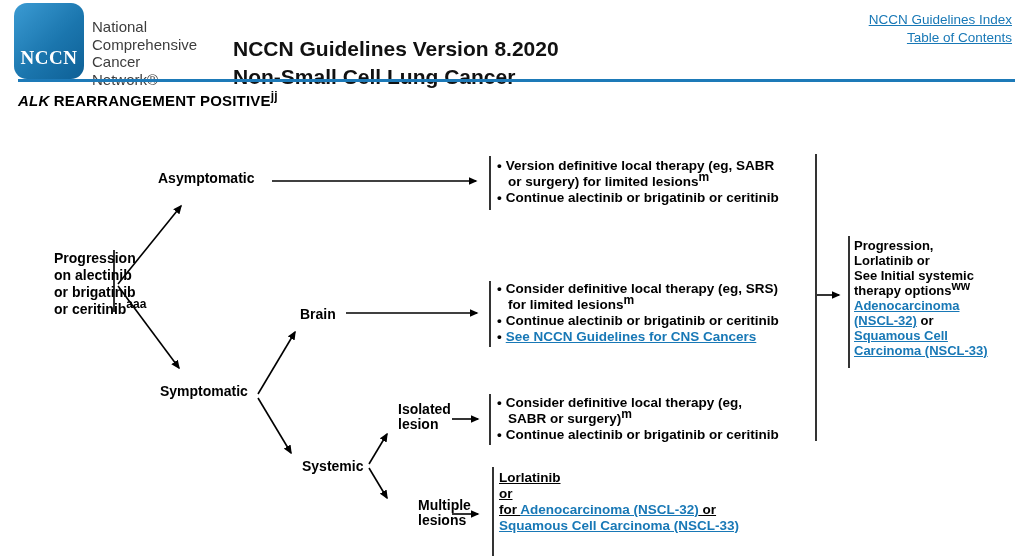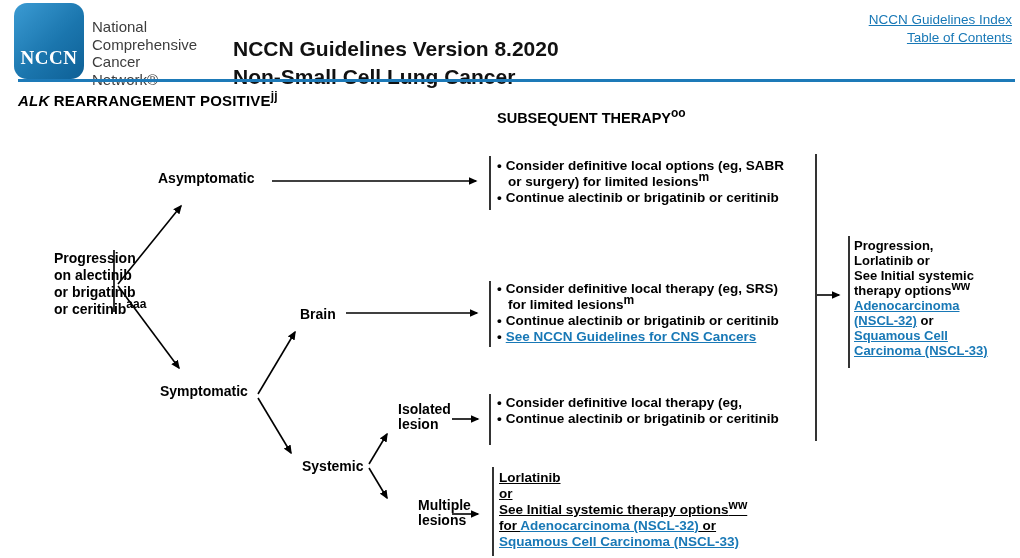--- a/index.html
+++ b/index.html
@@ -51,23 +51,20 @@
   </div>
   <nav class="abs hlinks">
     <a class="lnk">NCCN Guidelines Index</a>
     <a class="lnk">Table of Contents</a>
   </nav>
   <div class="abs rule"></div>
 
   <div class="abs alk">
     <i>ALK</i><span> REARRANGEMENT POSITIVE</span><sup>jj</sup>
   </div>
-  <div class="abs colhead">
-    <span>SUBSEQUENT THERAPY</span><sup>oo</sup>
-  </div>
 
   <svg class="abs conn" width="1020" height="558" viewBox="0 0 1020 558">
     <defs>
       <marker id="ah" markerWidth="9" markerHeight="8" refX="7.5" refY="4" orient="auto" markerUnits="userSpaceOnUse">
         <path d="M0,0 L9,4 L0,8 z" fill="#000"></path>
       </marker>
     </defs>
     <g stroke="#000" stroke-width="1.6" fill="none">
       <line x1="114" y1="250" x2="114" y2="312"></line>
       <line x1="118" y1="284" x2="181" y2="206" marker-end="url(#ah)"></line>
@@ -105,41 +102,41 @@
   <div class="abs node" style="left:398px;top:402px;line-height:15px;">
     <div>Isolated</div>
     <div>lesion</div>
   </div>
   <div class="abs node" style="left:398px;top:498px;line-height:15px;margin-left:20px;">
     <div>Multiple</div>
     <div>lesions</div>
   </div>
 
   <div class="abs bx" style="left:497px;top:158px;">
-    <div><span class="bu">•</span><span>Consider definitive local options (eg, SABR</span></div>
+    <div><span class="bu">•</span><span>Version definitive local therapy (eg, SABR</span></div>
     <div class="ind"><span>or surgery) for limited lesions</span><sup>m</sup></div>
     <div><span class="bu">•</span><span>Continue alectinib or brigatinib or ceritinib</span></div>
   </div>
 
   <div class="abs bx" style="left:497px;top:281px;">
     <div><span class="bu">•</span><span>Consider definitive local therapy (eg, SRS)</span></div>
     <div class="ind"><span>for limited lesions</span><sup>m</sup></div>
     <div><span class="bu">•</span><span>Continue alectinib or brigatinib or ceritinib</span></div>
     <div><span class="bu">•</span><a class="lnk">See NCCN Guidelines for CNS Cancers</a></div>
   </div>
 
   <div class="abs bx" style="left:497px;top:395px;">
     <div><span class="bu">•</span><span>Consider definitive local therapy (eg,</span></div>
+    <div class="ind"><span>SABR or surgery)</span><sup>m</sup></div>
     <div><span class="bu">•</span><span>Continue alectinib or brigatinib or ceritinib</span></div>
   </div>
 
   <div class="abs bx" style="left:499px;top:470px;text-decoration:underline;">
     <div>Lorlatinib</div>
     <div>or</div>
-    <div><span>See Initial systemic therapy options</span><sup>ww</sup></div>
     <div><span>for </span><a class="lnk">Adenocarcinoma (NSCL-32)</a><span> or</span></div>
     <div><a class="lnk">Squamous Cell Carcinoma (NSCL-33)</a></div>
   </div>
 
   <div class="abs sbx" style="left:854px;top:238px;">
     <div>Progression,</div>
     <div>Lorlatinib or</div>
     <div>See Initial systemic</div>
     <div><span>therapy options</span><sup>ww</sup></div>
     <div><a class="lnk">Adenocarcinoma</a></div>

